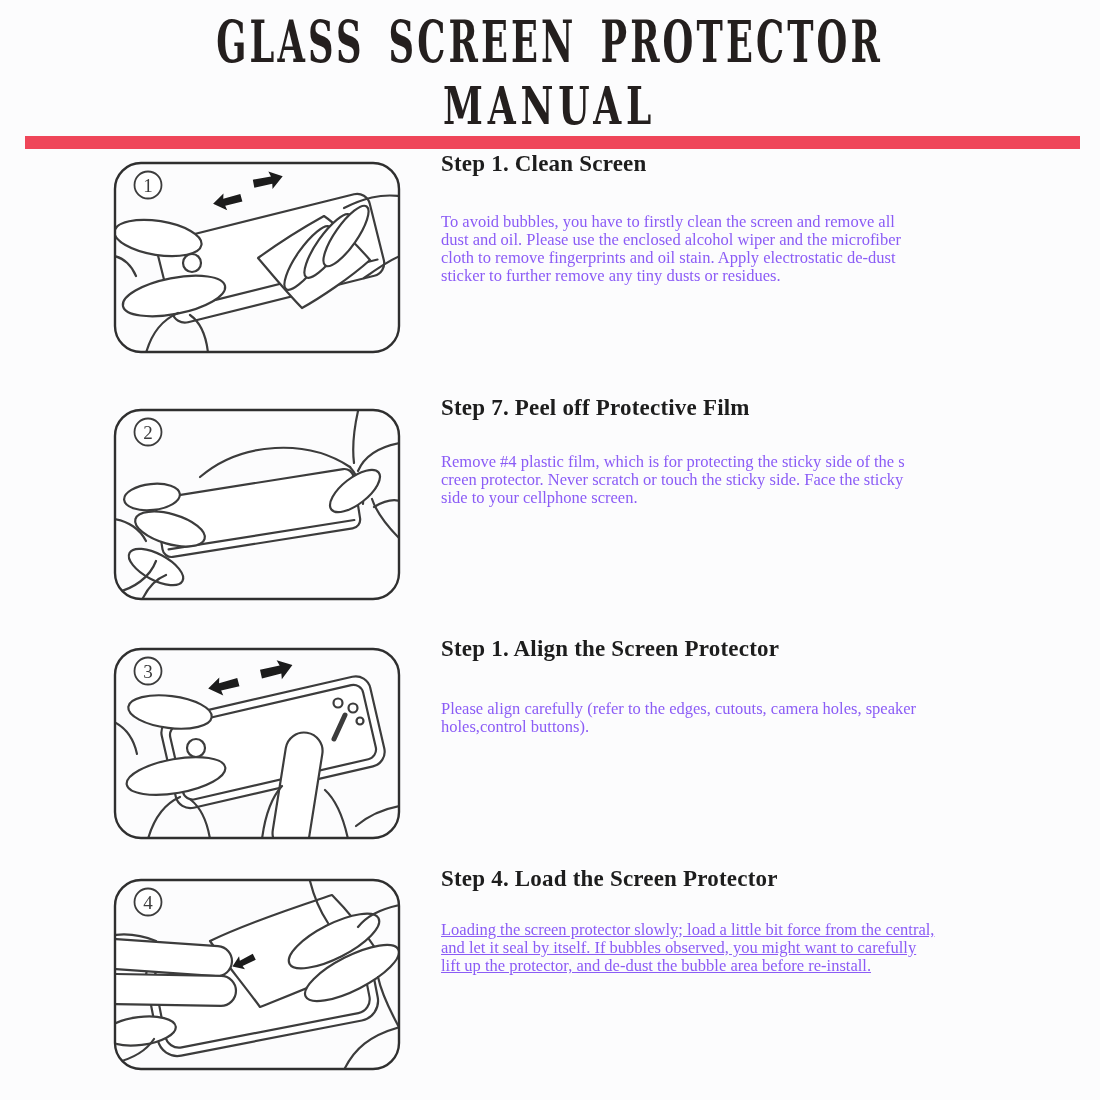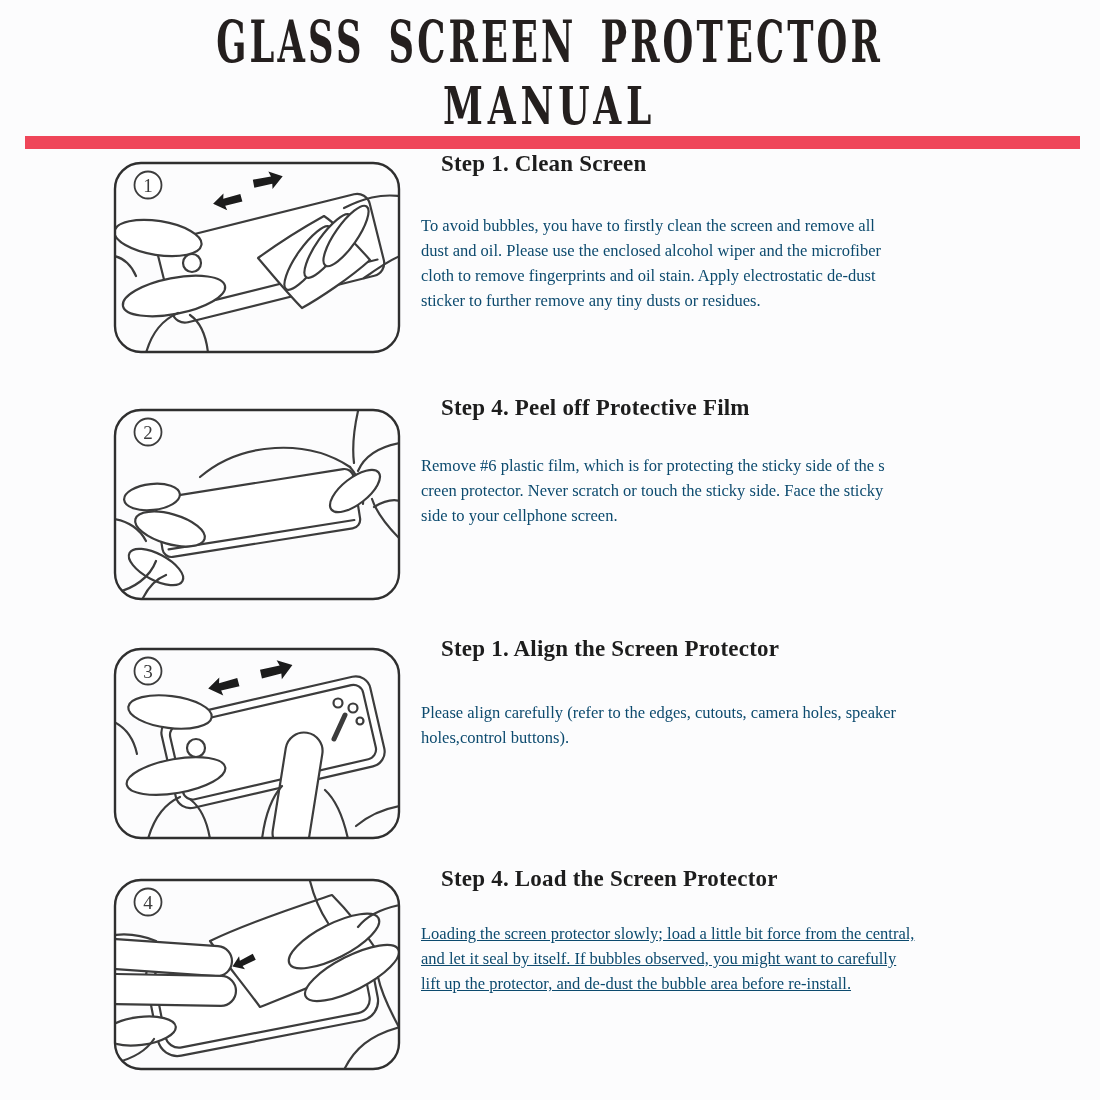--- a/index.html
+++ b/index.html
@@ -29,23 +29,23 @@
   .illus{position:absolute;left:112px;margin:0;width:290px;height:195px;}
   .illus svg{display:block;}
   .i1{top:160px;} .i2{top:407px;} .i3{top:646px;} .i4{top:877px;}
   h2.step-h{
     position:absolute;left:441px;margin:0;
     font-size:23px;font-weight:700;color:#1d1d1d;
     letter-spacing:.2px;white-space:nowrap;font-family:Liberation Serif, serif;
   }
   .h1{top:151px;} .h2{top:395px;} .h3{top:636px;} .h4{top:866px;}
   p.step-p{
-    position:absolute;left:421px;margin:0;width:600px;
+    position:absolute;left:441px;margin:0;width:600px;
     font-family:"Liberation Serif",serif;
-    font-size:16.5px;line-height:25px;color:#0c4a6e;
+    font-size:16.5px;line-height:18px;color:#8b5cf6;
     white-space:pre-line;
   }
   .p1{top:213px;} .p2{top:453px;} .p3{top:700px;} .p4{top:921px;font-size:15.5px;text-decoration:underline;}
 </style>
 </head>
 <body>
 
 <svg width="0" height="0" style="position:absolute" aria-hidden="true">
   <defs>
     <polygon id="arrowL" points="0,11 16,0 14.5,7 38,4.5 39,15 15.5,16.5 17,23" fill="#1c1c1c" stroke="none"></polygon>
@@ -140,22 +140,22 @@
             <path d="M288,36 C 266,40 252,50 246,64"></path>
             <path d="M288,132 C 274,118 264,104 260,92"></path>
             <path d="M262,100 C 272,94 281,92 288,94"></path>
           </g>
         </g>
         <rect x="3" y="3" width="284" height="189" rx="26" fill="none" stroke="#2f2f2f" stroke-width="2.4"></rect>
         <circle cx="36" cy="25" r="13.5" fill="#ffffff" stroke="#3c3c3c" stroke-width="1.8"></circle>
         <text x="36" y="32" text-anchor="middle" font-family="Liberation Serif, serif" font-size="19" fill="#3c3c3c">2</text>
       </svg>
     </figure>
-    <h2 class="step-h h2">Step 4. Peel off Protective Film</h2>
-    <p class="step-p p2">Remove #6 plastic film, which is for protecting the sticky side of the s
+    <h2 class="step-h h2">Step 7. Peel off Protective Film</h2>
+    <p class="step-p p2">Remove #4 plastic film, which is for protecting the sticky side of the s
 creen protector. Never scratch or touch the sticky side. Face the sticky
 side to your cellphone screen.</p>
   </section>
 
   <section>
     <figure class="illus i3">
       <svg width="290" height="195" viewBox="0 0 290 195">
         <clipPath id="c3">
             <rect x="4" y="4" width="282" height="187" rx="25"></rect>
           </clipPath>

